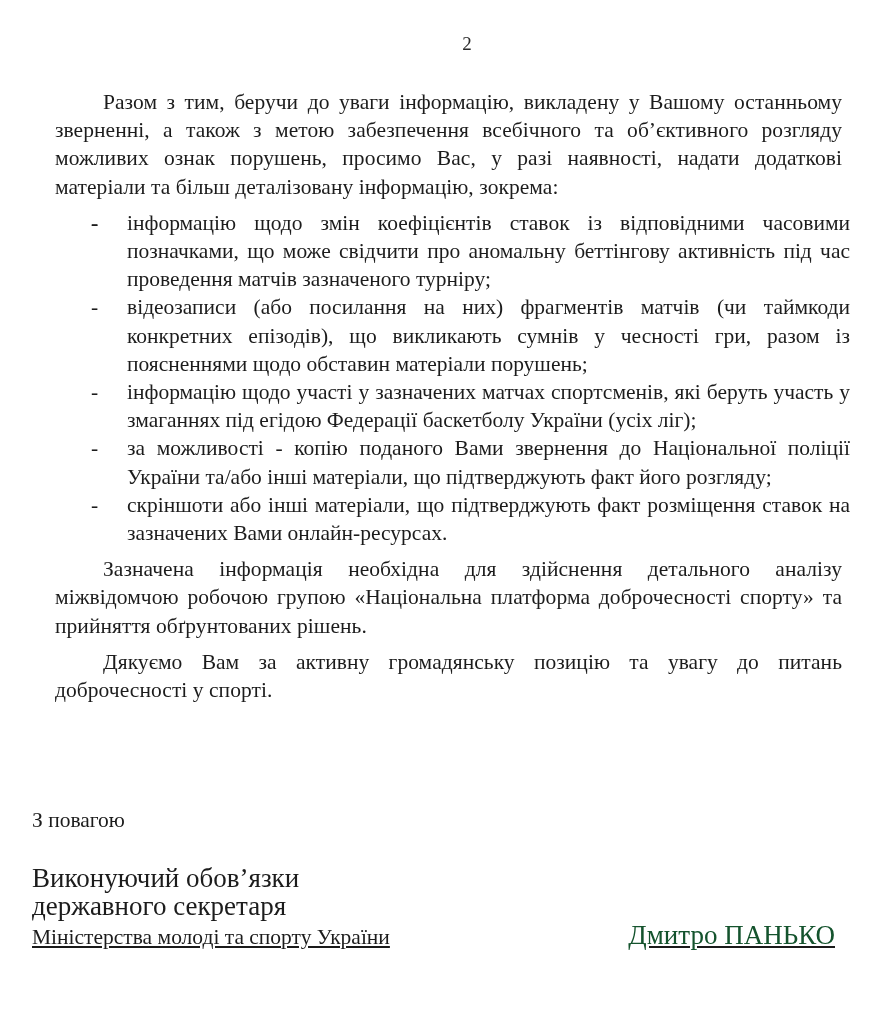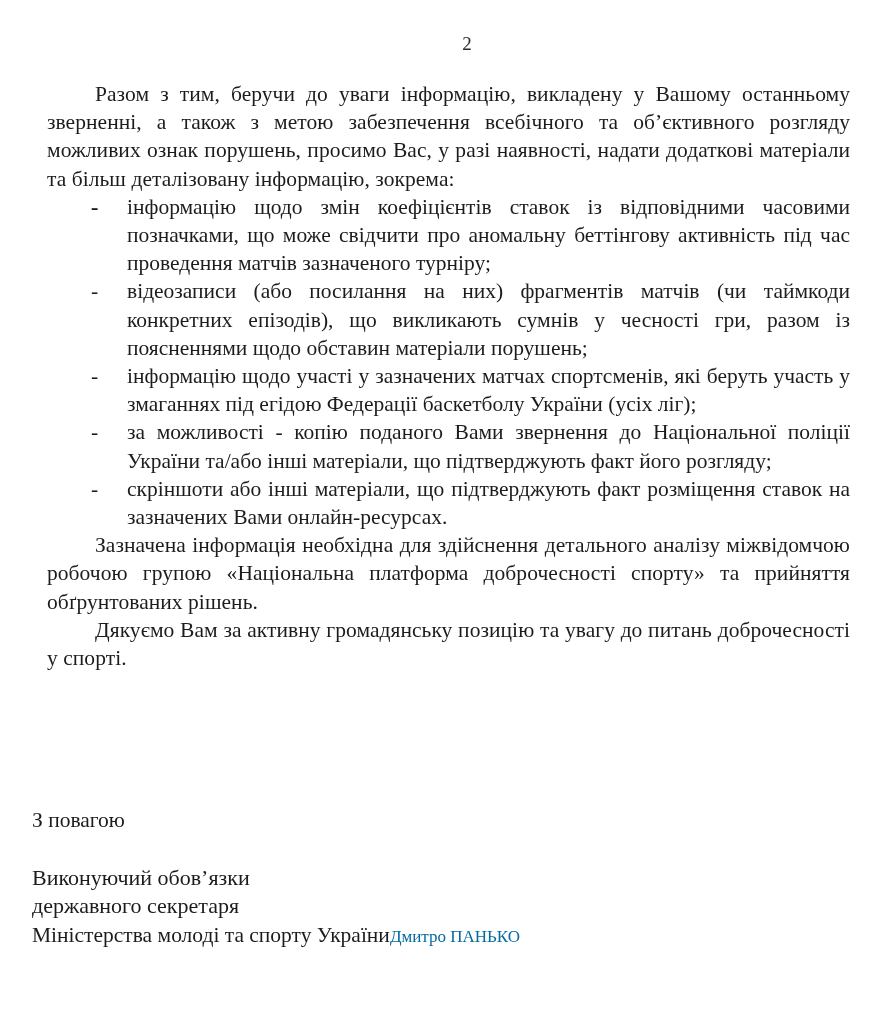--- a/index.html
+++ b/index.html
@@ -31,21 +31,21 @@
     color: #2b2b2b;
     letter-spacing: 0.2px;
   }
   .body-block {
     position: absolute;
     left: 47px;
     top: 80px;
     width: 803px;
   }
   p.para {
-    margin: 0;
+    margin: 8px;
     text-align: justify;
     text-justify: inter-word;
     text-indent: 48px;
     font-size: 21.5px;
     line-height: 28.2px;
     color: #1c1c1c;
     letter-spacing: 0.05px;
   }
   ul.dash-list {
     list-style: none;
@@ -82,41 +82,42 @@
   }
   .regards {
     font-size: 21.5px;
     line-height: 28.2px;
     color: #1c1c1c;
   }
   .sign-rows {
     margin-top: 30px;
   }
   .sign-line {
-    font-size: 22px;
+    font-size: 27px;
     line-height: 28.2px;
     color: #1c1c1c;
     white-space: nowrap;
   }
   .sign-final {
     display: flex;
-    justify-content: flex-start;
+    justify-content: space-between;
     align-items: baseline;
     width: 803px;
+    text-decoration: underline;
   }
   .sign-final .role-last {
     font-size: 21.5px;
     line-height: 28.2px;
     color: #1c1c1c;
     white-space: nowrap;
   }
   .sign-final .signer {
-    font-size: 17px;
+    font-size: 27px;
     line-height: 28.2px;
-    color: #0369a1;
+    color: #14532d;
     white-space: nowrap;
   }
 </style>
 </head>
 <body>
 
 <div class="page">
 
   <div class="page-number">2</div>
 

